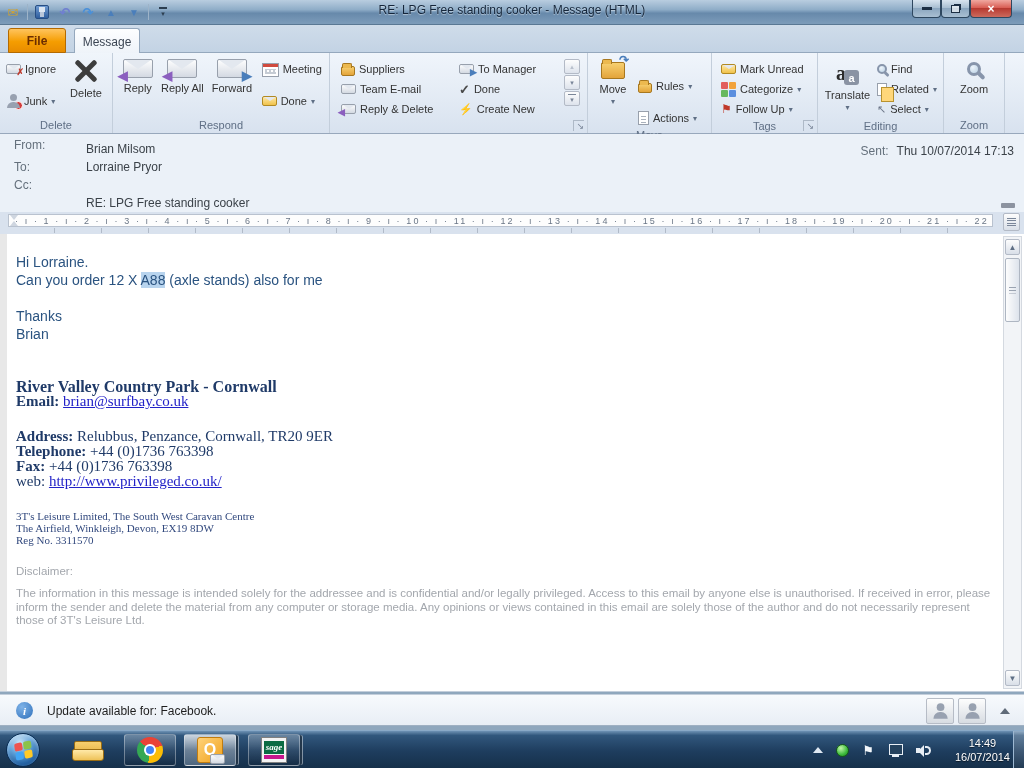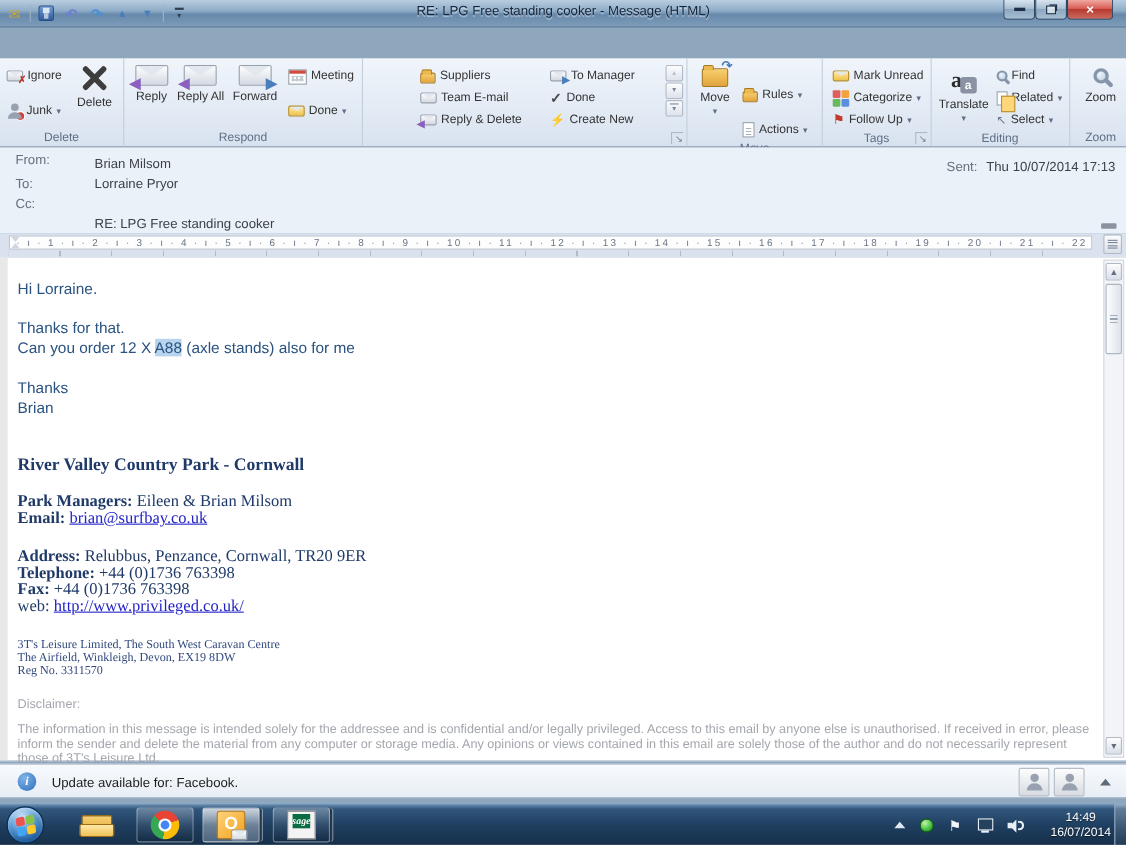--- a/index.html
+++ b/index.html
@@ -153,21 +153,21 @@
   .tbtn.stacked { box-shadow:3px 0 0 -1px rgba(10,30,50,.8), 4px 0 0 -1px rgba(255,255,255,.45); }
   .expl { position:relative; width:28px; height:22px; }
   .expl::before { content:""; position:absolute; left:0; top:2px; width:26px; height:18px; background:linear-gradient(#f7d070,#dda32e); border:1px solid #9a6d14; border-radius:2px; }
   .expl::after { content:""; position:absolute; left:-2px; bottom:0; width:30px; height:10px; background:linear-gradient(#ffe9a8,#eec258); border:1px solid #9a6d14; border-radius:2px 2px 3px 3px; }
   .chrome { width:26px; height:26px; border-radius:50%; background:conic-gradient(from -50deg,#e94335 0 33%,#fbbc05 0 66%,#34a853 0 100%); position:relative; }
   .chrome::before { content:""; position:absolute; inset:7px; background:#fff; border-radius:50%; }
   .chrome::after { content:""; position:absolute; inset:9px; background:#4285f4; border-radius:50%; }
   .oicon { position:relative; width:26px; height:26px; border-radius:3px; background:linear-gradient(135deg,#ffd27a,#f0a21d); border:1px solid #c07c10;
     color:#fff; font-weight:bold; font-size:16px; display:flex; align-items:center; justify-content:center; }
   .oicon .env.sm { position:absolute; right:-3px; bottom:-2px; }
-  .sage { width:26px; height:26px; background:#f3f3f3; border:1px solid #808080; display:flex; flex-direction:row; justify-content:center; padding:2px; }
+  .sage { width:26px; height:26px; background:#f3f3f3; border:1px solid #808080; display:flex; flex-direction:column; justify-content:center; padding:2px; }
   .sage .sg { background:#0b6b43; color:#fff; font:italic bold 9px "Liberation Serif", serif; text-align:center; height:13px; line-height:13px; }
   .sage .mg { height:4px; background:#c6168d; margin-top:1px; }
   #tray { position:absolute; right:90px; top:0; height:38px; display:flex; align-items:center; gap:13px; }
   .tray-chev { width:0; height:0; border-left:5px solid transparent; border-right:5px solid transparent; border-bottom:6px solid #dfe8f2; }
   .greendot { width:13px; height:13px; border-radius:50%; background:radial-gradient(circle at 35% 30%,#c2f6a8,#3dbb3d 60%,#1d7a1d); border:1px solid #145c14; }
   .trayflag { color:#f2f6fa; font-size:13px; line-height:1; }
   .net { position:relative; width:16px; height:13px; }
   .net::before { content:""; position:absolute; left:2px; top:0; width:12px; height:9px; border:1px solid #e8eef5; background:#24415d; }
   .net::after { content:""; position:absolute; left:5px; bottom:0; width:7px; height:2px; background:#e8eef5; }
   .spk { position:relative; width:18px; height:13px; }
@@ -216,20 +216,24 @@
         </div>
       <div class="winbtn">
           <span class="restore-glyph"></span>
         </div>
       <div class="winbtn close">
           <span>×</span>
         </div>
     </div>
   </div>
 
+  <div id="tabrow">
+    <div id="file-tab">File</div>
+    <div id="message-tab">Message</div>
+  </div>
 
   <div id="ribbon">
 
     <div class="rgroup" style="width:113px;">
       <div class="rgroup-content">
         <div class="smallcol" style="width:60px;">
           <div class="smallbtn">
             <span class="env sm">
                 <span class="badge" style="right:-4px;bottom:-4px;color:#c0392b;font-size:9px;">✗</span>
               </span>
@@ -279,21 +283,21 @@
           <div class="smallbtn" style="margin-top:12px;">
             <span class="env sm gold"></span>
             <span>Done</span>
             <span class="caret">▾</span>
           </div>
         </div>
       </div>
       <div class="rgroup-label">Respond</div>
     </div>
 
-    <div class="rgroup" style="width:258px;margin-left:41px;">
+    <div class="rgroup" style="width:258px;">
       <div class="rgroup-content" style="padding-left:8px;">
         <div class="smallcol" style="width:118px;">
           <div class="smallbtn">
             <span class="folder sm"></span>
             <span>Suppliers</span>
           </div>
           <div class="smallbtn">
             <span class="env sm"></span>
             <span>Team E-mail</span>
           </div>
@@ -454,32 +458,28 @@
         <i></i>
         <i></i>
       </div>
     <div id="split-handle"></div>
   </div>
 
   <div id="bodyarea">
     <div id="body-margin"></div>
     <div id="body-content">
       <div class="p">Hi Lorraine.</div>
-      <div class="p" style="margin-top:18px;">Thanks for that.</div>
       <div class="p">
         <span>Can you order 12 X </span><span class="hl">A88</span><span> (axle stands) also for me</span>
       </div>
       <div class="p" style="margin-top:18px;">Thanks</div>
       <div class="p">Brian</div>
 
       <div class="serif sig-title" style="margin-top:36px;">River Valley Country Park - Cornwall</div>
 
-      <div class="serif sig-line" style="margin-top:19px;">
-        <b>Park Managers:</b><span> Eileen &amp; Brian Milsom</span>
-      </div>
       <div class="serif sig-line">
         <b>Email:</b> <a class="lnk" href="#">brian@surfbay.co.uk</a>
       </div>
 
       <div class="serif sig-line" style="margin-top:20px;">
         <b>Address:</b><span> Relubbus, Penzance, Cornwall, TR20 9ER</span>
       </div>
       <div class="serif sig-line">
         <b>Telephone:</b><span> +44 (0)1736 763398</span>
       </div>

